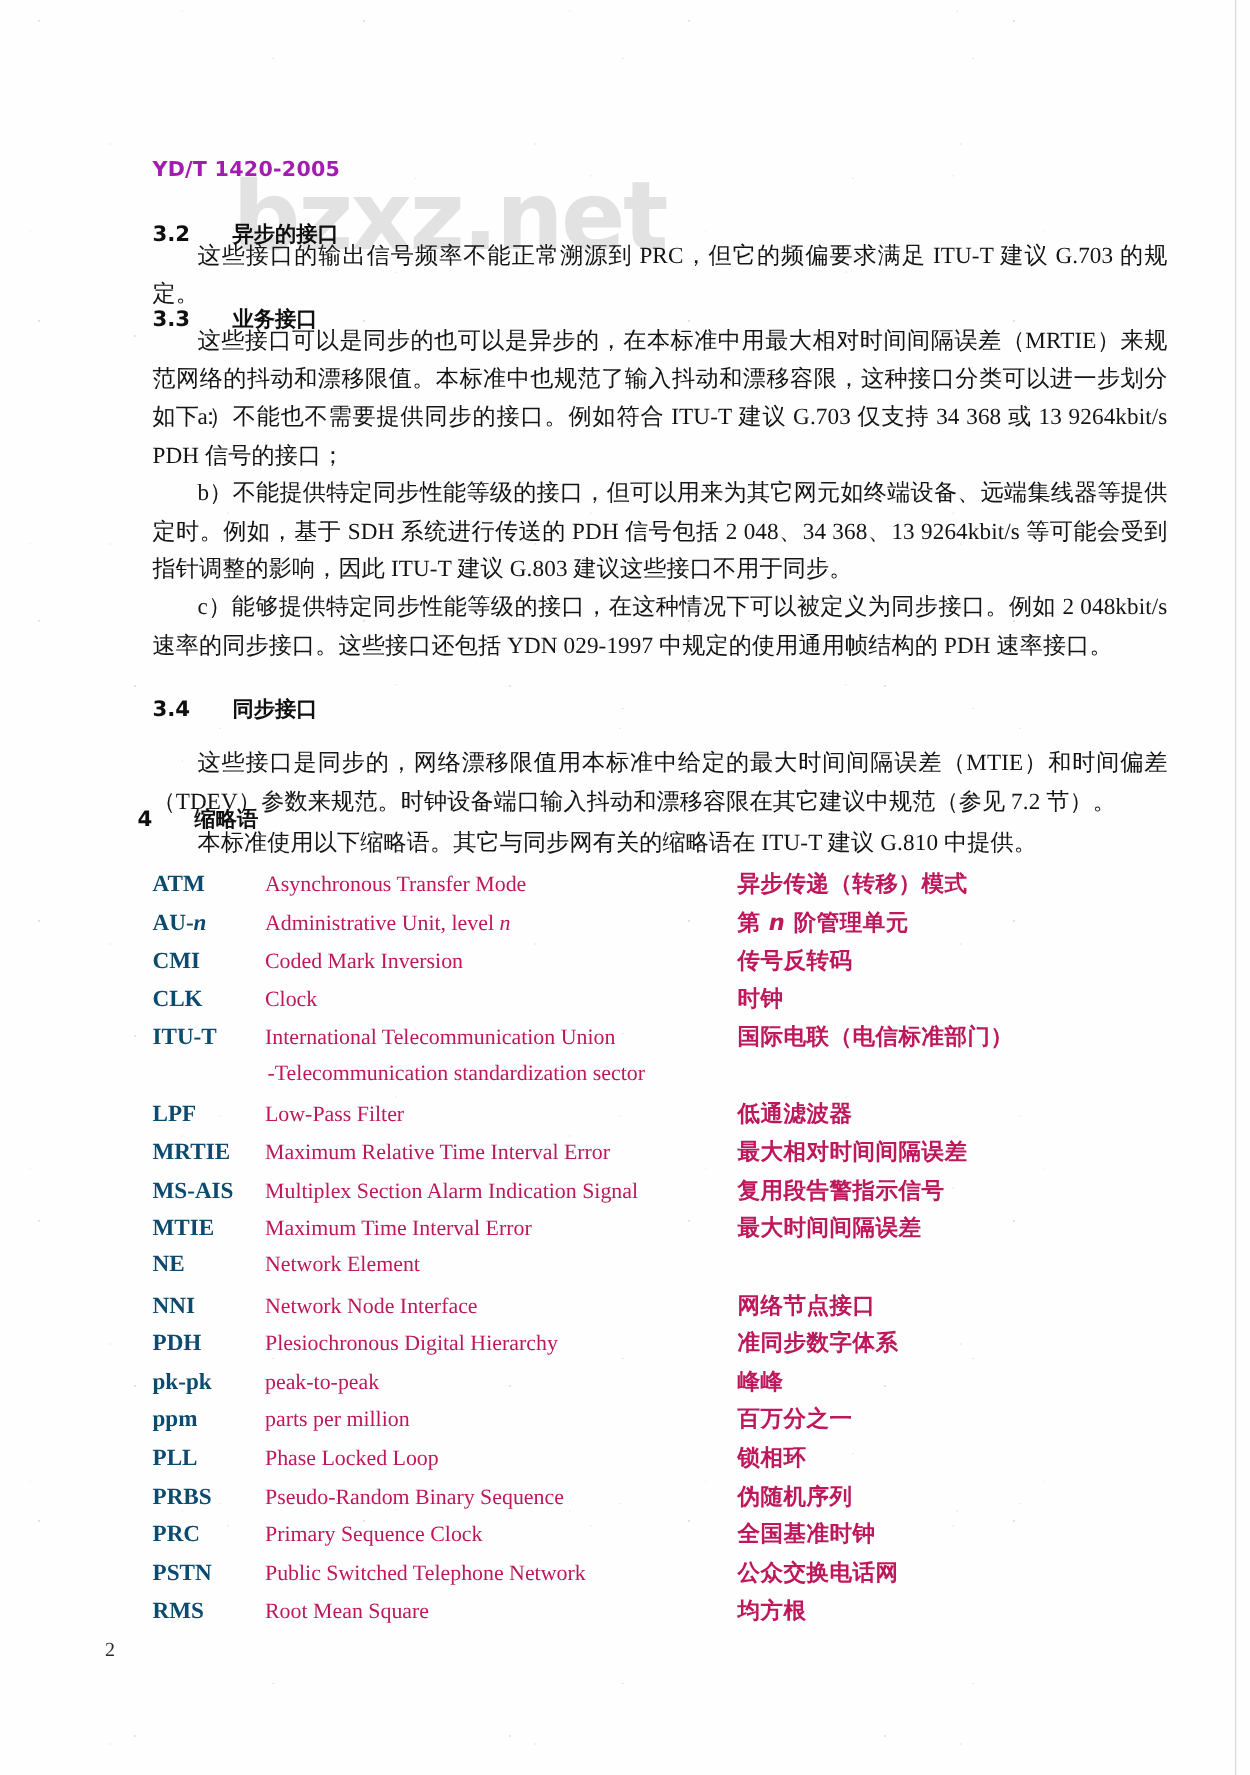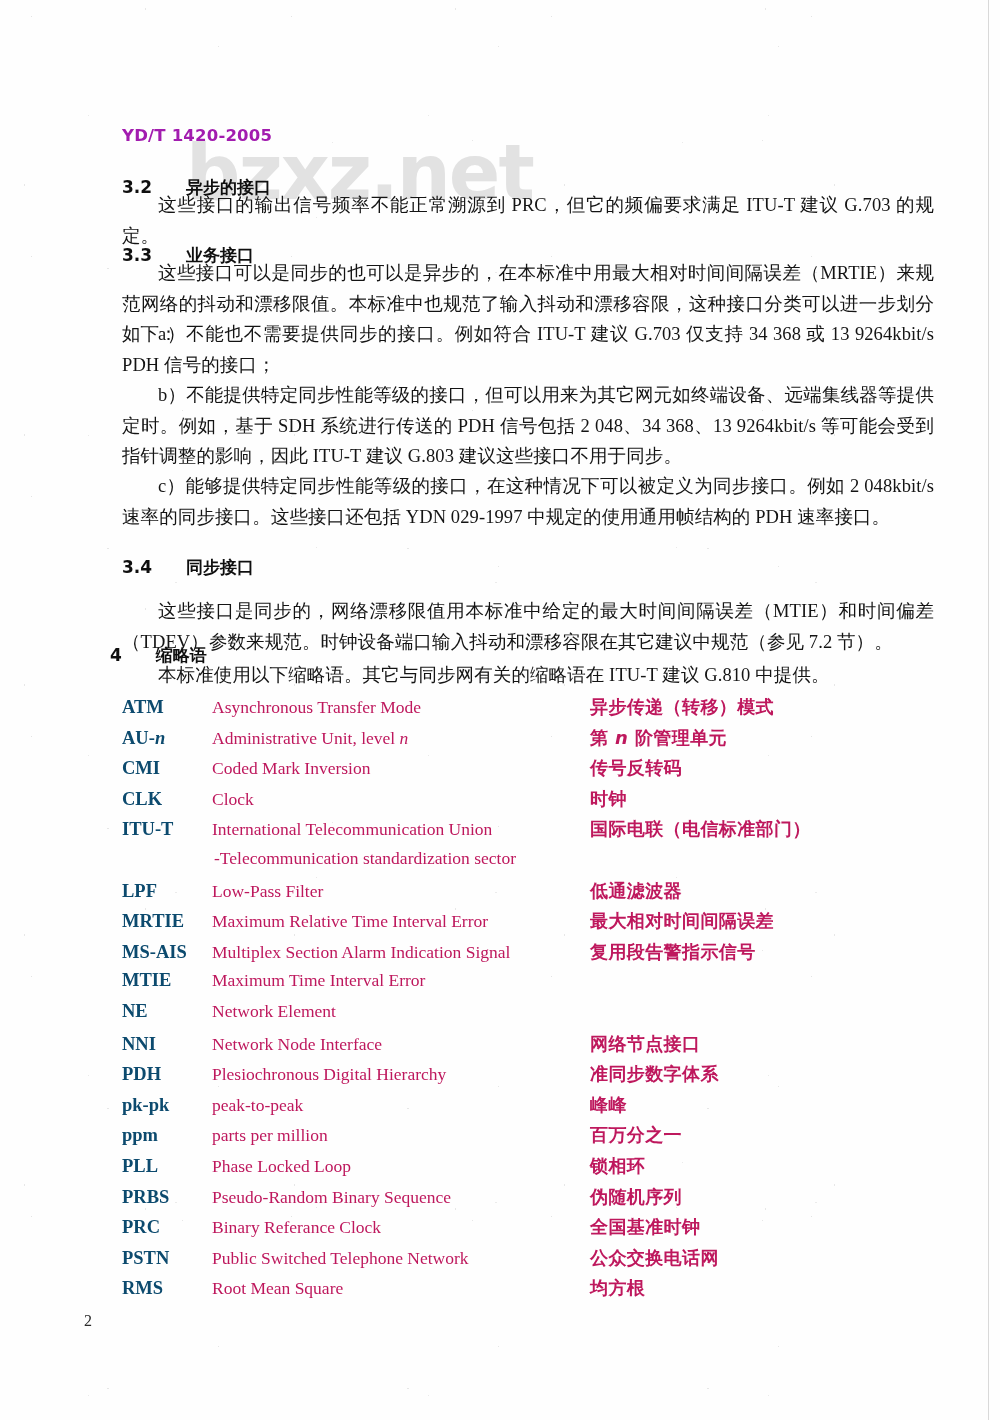--- a/index.html
+++ b/index.html
@@ -242,20 +242,21 @@
           <div class="abbr-cn">最大相对时间间隔误差</div>
         </div>
         <div class="abbr-row">
           <div class="abbr-term">MS-AIS</div>
           <div class="abbr-en">Multiplex Section Alarm Indication Signal</div>
           <div class="abbr-cn">复用段告警指示信号</div>
         </div>
         <div class="abbr-row">
           <div class="abbr-term">MTIE</div>
           <div class="abbr-en">Maximum Time Interval Error</div>
+          <div class="abbr-cn">最大时间间隔误差</div>
         </div>
         <div class="abbr-row">
           <div class="abbr-term">NE</div>
           <div class="abbr-en">Network Element</div>
         </div>
         <div class="abbr-row">
           <div class="abbr-term">NNI</div>
           <div class="abbr-en">Network Node Interface</div>
           <div class="abbr-cn">网络节点接口</div>
         </div>
@@ -279,21 +280,21 @@
           <div class="abbr-en">Phase Locked Loop</div>
           <div class="abbr-cn">锁相环</div>
         </div>
         <div class="abbr-row">
           <div class="abbr-term">PRBS</div>
           <div class="abbr-en">Pseudo-Random Binary Sequence</div>
           <div class="abbr-cn">伪随机序列</div>
         </div>
         <div class="abbr-row">
           <div class="abbr-term">PRC</div>
-          <div class="abbr-en">Binary Referance Clock</div>
+          <div class="abbr-en">Primary Sequence Clock</div>
           <div class="abbr-cn">全国基准时钟</div>
         </div>
         <div class="abbr-row">
           <div class="abbr-term">PSTN</div>
           <div class="abbr-en">Public Switched Telephone Network</div>
           <div class="abbr-cn">公众交换电话网</div>
         </div>
         <div class="abbr-row">
           <div class="abbr-term">RMS</div>
           <div class="abbr-en">Root Mean Square</div>

